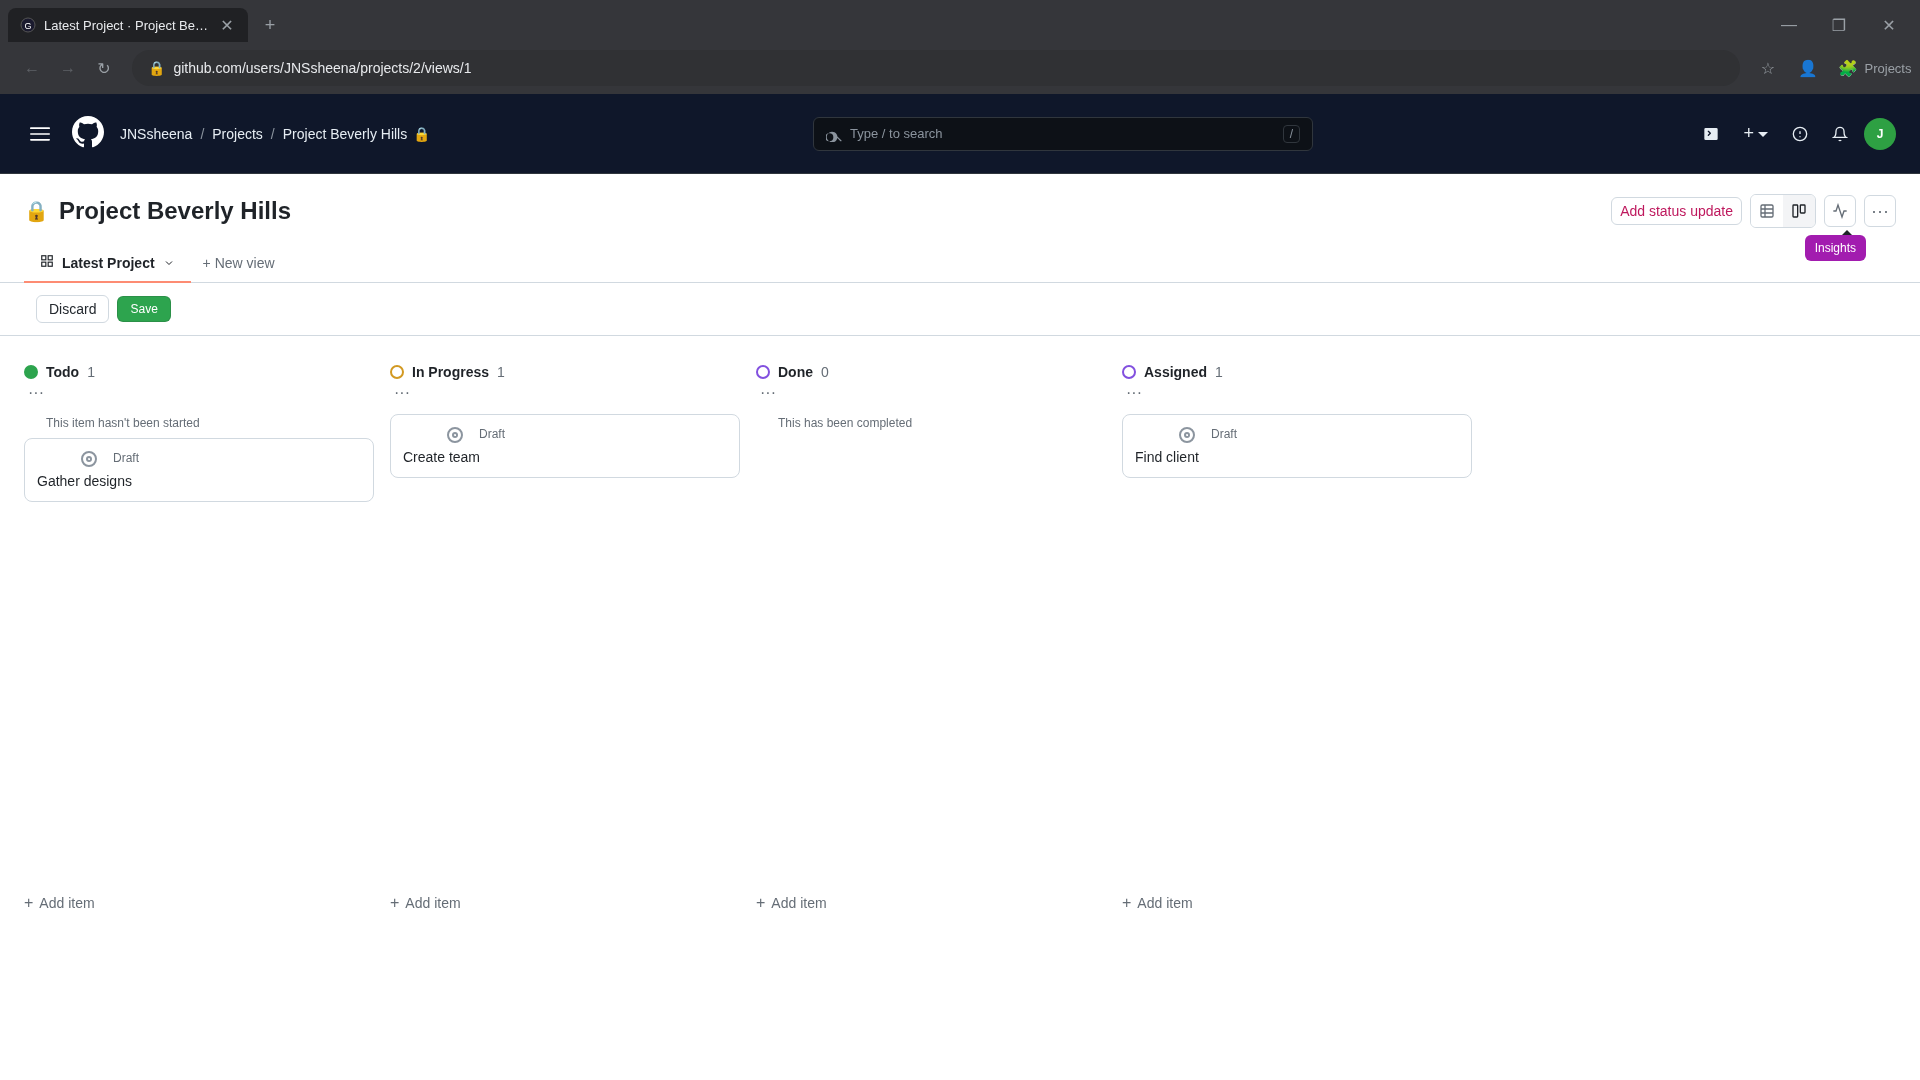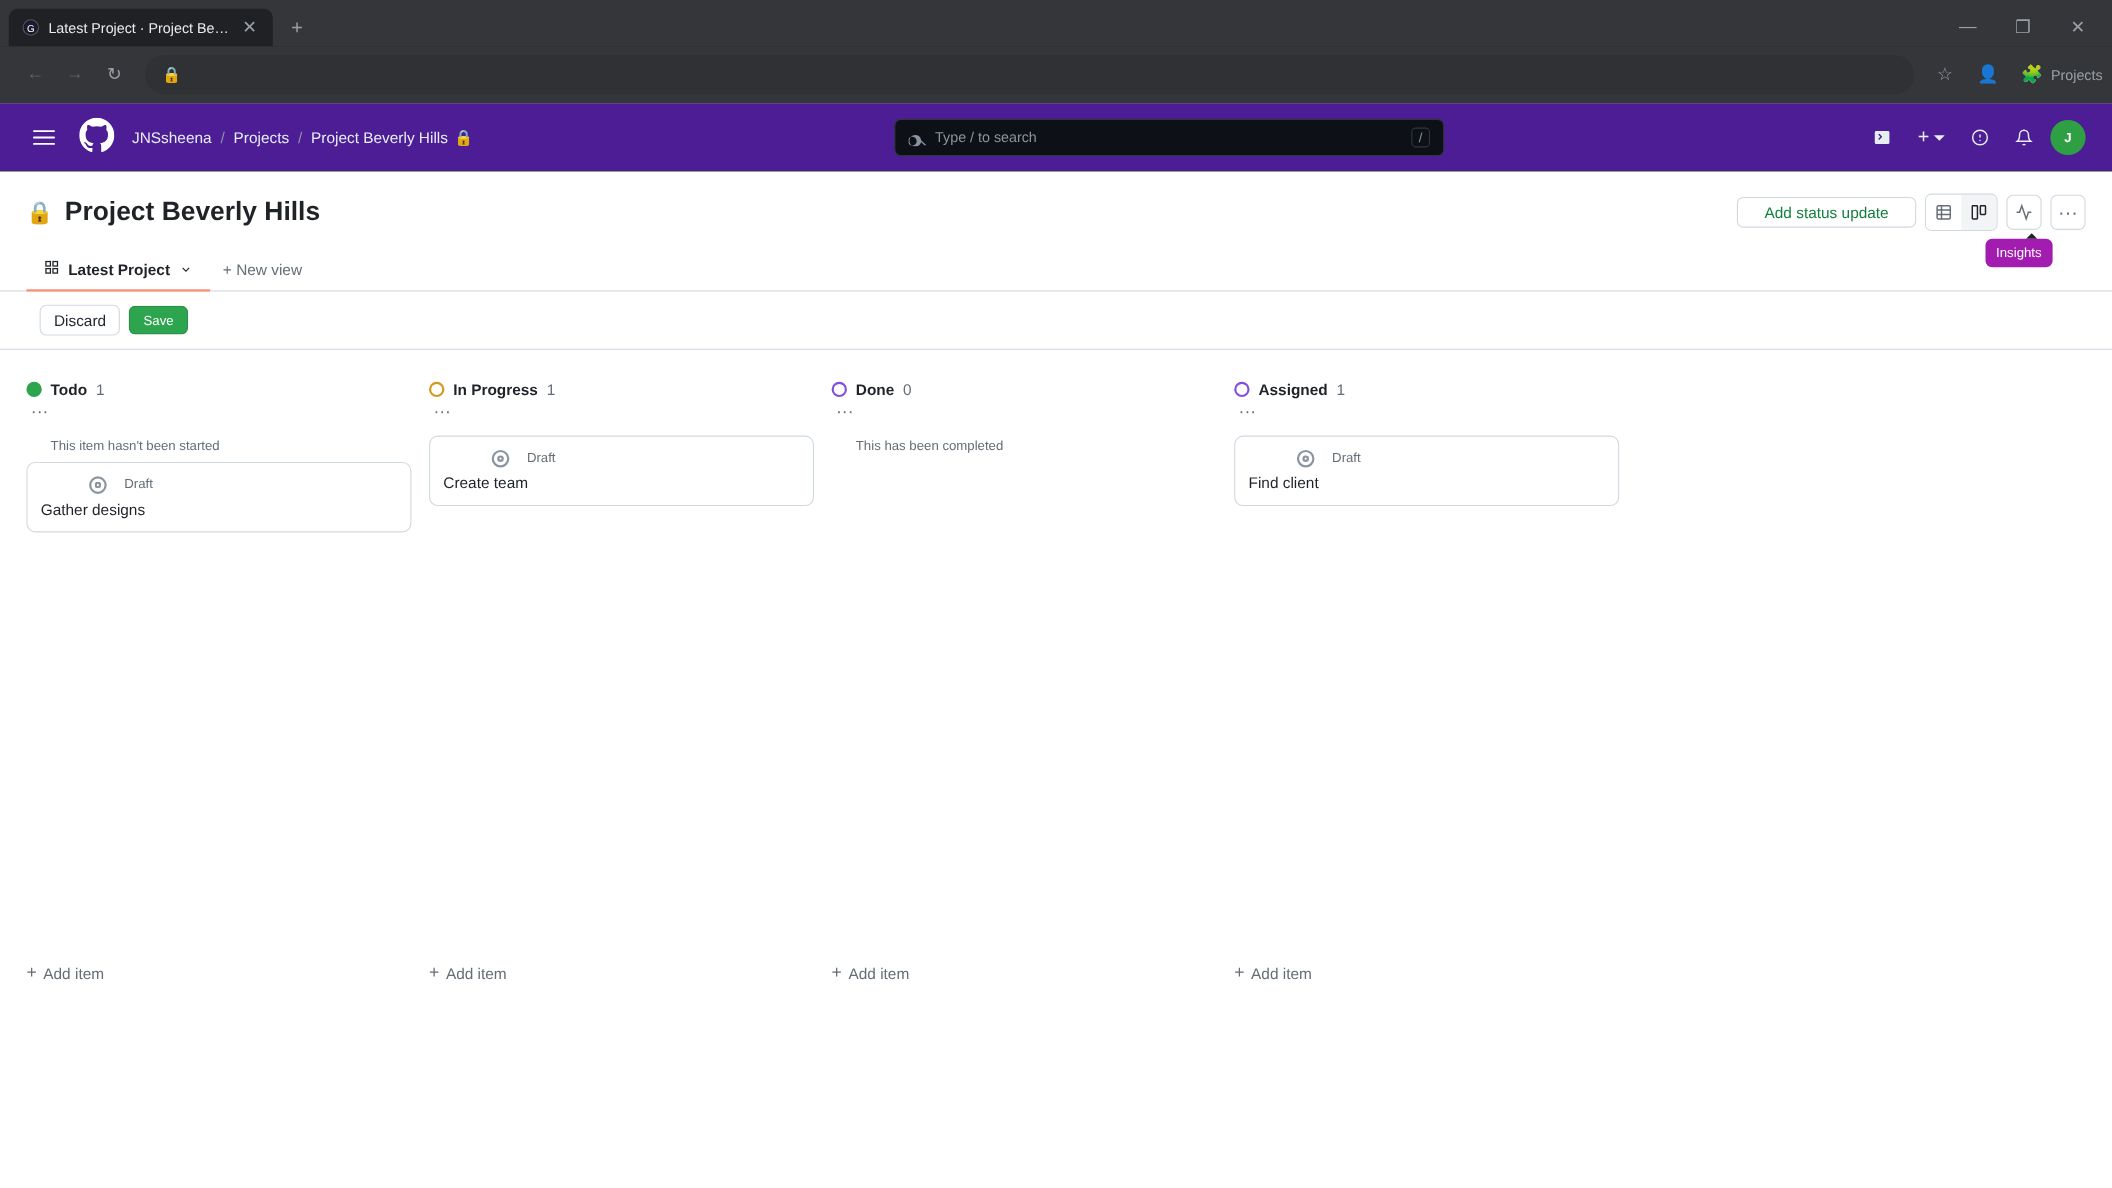--- a/index.html
+++ b/index.html
@@ -20,21 +20,21 @@
     .nav-buttons { display: flex; align-items: center; gap: 4px; }
     .nav-btn { width: 32px; height: 32px; border-radius: 50%; display: flex; align-items: center; justify-content: center; color: #9aa0a6; cursor: pointer; font-size: 16px; }
     .nav-btn.disabled { opacity: 0.4; cursor: default; }
     .address-bar { flex: 1; background: #303134; border-radius: 20px; height: 36px; display: flex; align-items: center; padding: 0 16px; gap: 8px; color: #e8eaed; font-size: 14px; }
     .address-bar .lock-icon { color: #9aa0a6; font-size: 14px; }
     .address-text { flex: 1; color: #e8eaed; font-size: 14px; }
     .address-bar-actions { display: flex; align-items: center; gap: 8px; }
     .addr-action-btn { width: 32px; height: 32px; display: flex; align-items: center; justify-content: center; color: #9aa0a6; cursor: pointer; border-radius: 50%; font-size: 16px; }
 
     
-    .gh-header { background: #4c1d95; height: 62px; display: flex; align-items: center; padding: 0 24px; gap: 16px; border-bottom: 1px solid #30363d; }
+    .gh-header { background: #0f172a; height: 80px; display: flex; align-items: center; padding: 0 24px; gap: 16px; border-bottom: 1px solid #30363d; }
     .gh-header-left { display: flex; align-items: center; gap: 16px; }
     .hamburger-btn { color: #e6edf3; font-size: 20px; cursor: pointer; display: flex; align-items: center; justify-content: center; width: 32px; height: 32px; }
     .github-logo { color: #e6edf3; }
     .gh-breadcrumb { display: flex; align-items: center; gap: 8px; color: #e6edf3; font-size: 14px; font-weight: 500; }
     .gh-breadcrumb a { color: #e6edf3; text-decoration: none; }
     .gh-breadcrumb .separator { color: #8b949e; }
     .gh-breadcrumb .current { display: flex; align-items: center; gap: 6px; }
     .lock-badge { color: #8b949e; font-size: 14px; }
     .gh-header-search { flex: 1; display: flex; justify-content: center; }
     .gh-search-box { background: #0d1117; border: 1px solid #30363d; border-radius: 6px; height: 34px; width: 500px; display: flex; align-items: center; padding: 0 12px; gap: 8px; color: #8b949e; cursor: text; }
@@ -47,21 +47,21 @@
 
     
     .main-content { background: #ffffff; min-height: calc(1080px - 42px - 52px - 62px); }
 
     
     .project-header { padding: 20px 24px 0 24px; border-bottom: 1px solid #d1d9e0; }
     .project-title-row { display: flex; align-items: center; justify-content: space-between; margin-bottom: 16px; }
     .project-title { display: flex; align-items: center; gap: 10px; font-size: 24px; font-weight: 600; color: #1f2328; }
     .project-title .lock-icon { color: #656d76; font-size: 20px; }
     .project-header-actions { display: flex; align-items: center; gap: 8px; }
-    .add-status-btn { border: 1px solid #d1d9e0; border-radius: 6px; padding: 5px 24px; font-size: 14px; font-weight: 500; color: #15803d; cursor: pointer; background: white; }
+    .add-status-btn { border: 1px solid #d1d9e0; border-radius: 6px; padding: 5px 8px; font-size: 14px; font-weight: 500; color: #be185d; cursor: pointer; background: white; }
     .view-toggle-btn { width: 32px; height: 32px; display: flex; align-items: center; justify-content: center; cursor: pointer; border: none; background: white; color: #656d76; font-size: 16px; }
     .view-toggle-btn.active { background: #f3f4f6; color: #1f2328; }
     .more-actions-btn { width: 32px; height: 32px; display: flex; align-items: center; justify-content: center; cursor: pointer; color: #656d76; font-size: 18px; border: 1px solid #d1d9e0; border-radius: 6px; background: white; }
     .insights-tooltip { position: relative; }
     .insights-tooltip-bubble { position: absolute; top: 40px; right: -10px; background: #a21caf; color: white; padding: 6px 10px; border-radius: 6px; font-size: 12px; white-space: nowrap; z-index: 100; }
     .insights-tooltip-bubble::before { content: ''; position: absolute; top: -5px; right: 14px; border-left: 5px solid transparent; border-right: 5px solid transparent; border-bottom: 5px solid #1f2328; }
 
     
     .view-tabs { display: flex; align-items: center; gap: 0; padding-top: 0; }
     .view-tab { display: flex; align-items: center; gap: 8px; padding: 10px 16px; font-size: 14px; font-weight: 500; color: #656d76; cursor: pointer; border-bottom: 2px solid transparent; margin-bottom: -1px; }
@@ -128,20 +128,21 @@
   </div>
 
   <div class="browser-addressbar">
     <div class="nav-buttons">
       <div class="nav-btn disabled">←</div>
       <div class="nav-btn disabled">→</div>
       <div class="nav-btn">↻</div>
     </div>
     <div class="address-bar">
       <span class="lock-icon">🔒</span>
+      <span class="address-text">github.com/users/JNSsheena/projects/2/views/1</span>
     </div>
     <div class="address-bar-actions">
       <div class="addr-action-btn">☆</div>
       <div class="addr-action-btn">👤</div>
       <div class="addr-action-btn">🧩</div>
       <div class="addr-action-btn" style="color:#9aa0a6;font-size:13px;">Projects</div>
     </div>
   </div>
 </div>
 

